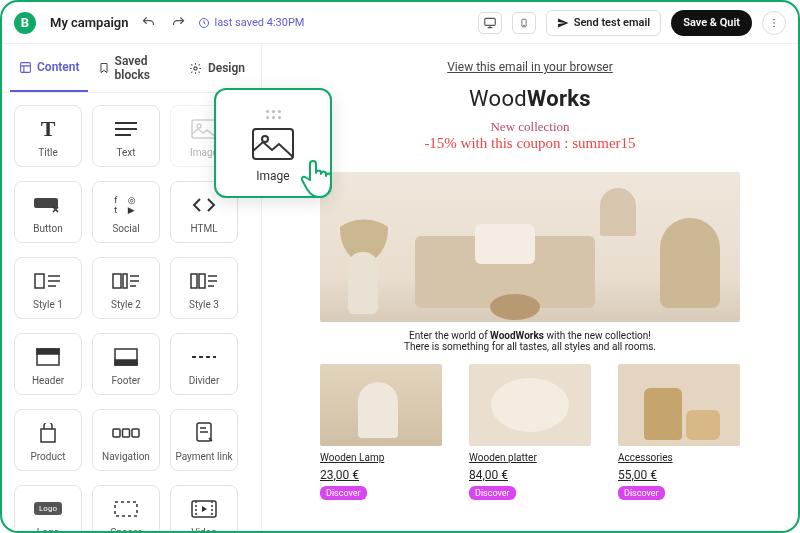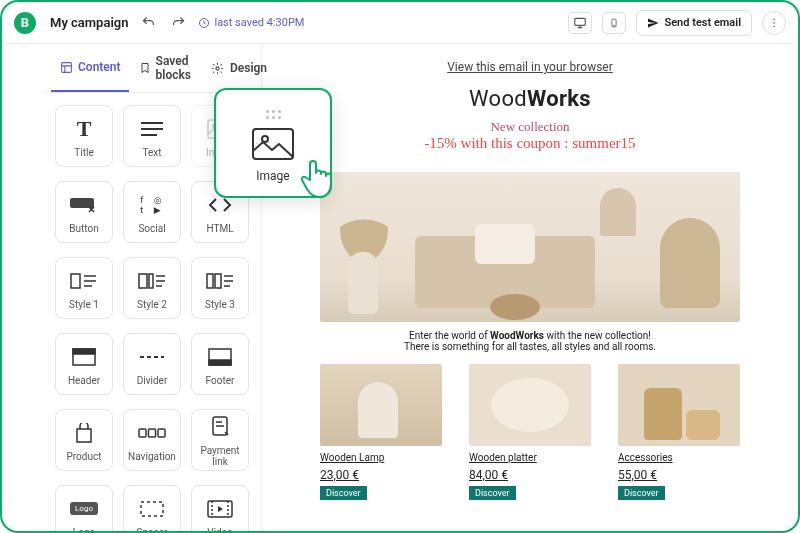--- a/index.html
+++ b/index.html
@@ -44,21 +44,21 @@
   height: 26px; padding: 0 10px; border:1px solid #ddd; border-radius:6px;
   display:flex;align-items:center;gap:5px;font-size:11px;font-weight:600;cursor:pointer;background:#fff;justify-content:center;
 }
 .save-quit {
   height: 26px; padding: 0 12px; background:#111; color:#fff; border-radius:14px;
   display:flex;align-items:center;font-size:11px;font-weight:600;cursor:pointer;
 }
 .kebab { width:24px;height:24px;border:1px solid #ddd;border-radius:50%;display:flex;align-items:center;justify-content:center;cursor:pointer;color:#555;}
 
 .body { display:flex; height: calc(100% - 42px); }
-.sidebar { width: 260px; border-right:1px solid #eee; display:flex; flex-direction:column;padding-left:41px; }
+.sidebar { width: 260px; border-right:1px solid #eee; display:flex; flex-direction:column; }
 .tabs { display:flex; gap:2px; border-bottom:1px solid #eee; padding: 0 8px; }
 .tab { display:flex; align-items:center; gap:5px; padding:10px 8px; font-size:12px; color:#444; cursor:pointer; font-weight:600; }
 .tab.active { color:#5b5bd6; border-bottom:2px solid #5b5bd6; }
 .tab .ticon { width:14px;height:14px; display:flex;align-items:center;justify-content:center;}
 .blocks { padding:12px; overflow:auto; }
 .brow { display:flex; gap:10px; margin-bottom:14px; }
 .block {
   width: 68px; height: 62px; border:1px solid #e3e3e3; border-radius:8px;
   display:flex; flex-direction:column; align-items:center; justify-content:center; gap:4px;
   cursor:grab; background:#fff;
@@ -112,21 +112,21 @@
 .pimg { width:100%; height:82px; border-radius:2px; position:relative; overflow:hidden;}
 .pimg.a { background:linear-gradient(180deg,#e3d4bd,#d0bfa4);}
 .pimg.a::after{content:"";position:absolute;left:38px;bottom:8px;width:40px;height:56px;background:#efe7db;border-radius:20px 20px 4px 4px;}
 .pimg.b { background:#eadfce;}
 .pimg.b::after{content:"";position:absolute;left:22px;top:14px;width:78px;height:54px;background:#f3ece0;border-radius:50%;}
 .pimg.c { background:#e3d5bf;}
 .pimg.c::after{content:"";position:absolute;left:26px;bottom:6px;width:38px;height:52px;background:#c6a46e;border-radius:6px 6px 4px 4px;}
 .pimg.c::before{content:"";position:absolute;right:20px;bottom:6px;width:34px;height:30px;background:#d8b887;border-radius:6px;}
 .pname { font-size:10px; margin-top:6px;}
 .pprice { font-size:12px; margin-top:5px;}
-.discover { display:inline-block; margin-top:4px; background:#0f766e;color:#fff; font-size:9px; padding:2px 6px; border-radius:0; cursor:pointer;}
+.discover { display:inline-block; margin-top:4px; background:#d946ef;color:#fff; font-size:9px; padding:2px 6px; border-radius:6px; cursor:pointer;}
 
 
 svg { display:block; }
 </style>
 </head>
 <body>
 
 <div class="frame">
 
   <div class="topbar">
@@ -162,20 +162,23 @@
       <svg width="10" height="14" viewBox="0 0 24 24" fill="none" stroke="currentColor" stroke-width="2">
           <rect x="7" y="3" width="10" height="18" rx="2"></rect>
           <circle cx="12" cy="18" r="1"></circle>
         </svg>
     </div>
     <div class="send-btn">
       <svg width="12" height="12" viewBox="0 0 24 24" fill="currentColor">
           <path d="M2 21l21-9L2 3v7l15 2-15 2z"></path>
         </svg>
       <span>Send test email</span>
+    </div>
+    <div class="save-quit">
+      <span>Save &amp; Quit</span>
     </div>
     <div class="kebab">
       <svg width="12" height="12" viewBox="0 0 24 24" fill="currentColor">
           <circle cx="12" cy="5" r="1.6"></circle>
           <circle cx="12" cy="12" r="1.6"></circle>
           <circle cx="12" cy="19" r="1.6"></circle>
         </svg>
     </div>
   </div>
 
@@ -294,34 +297,34 @@
               <div class="bi">
                 <svg width="24" height="18" viewBox="0 0 24 18" fill="none" stroke="#333" stroke-width="1.5">
                   <rect x="1" y="1" width="22" height="16"></rect>
                   <rect x="1" y="1" width="22" height="5" fill="#333"></rect>
                 </svg>
               </div>
               <div class="bl">Header</div>
             </div>
           <div class="block">
               <div class="bi">
-                <svg width="26" height="8" viewBox="0 0 26 8" fill="none" stroke="#333" stroke-width="2" stroke-dasharray="4 3">
-                  <path d="M1 4h24"></path>
-                </svg>
-              </div>
-              <div class="bl">Divider</div>
-            </div>
-          <div class="block">
-              <div class="bi">
                 <svg width="24" height="18" viewBox="0 0 24 18" fill="none" stroke="#333" stroke-width="1.5">
                   <rect x="1" y="1" width="22" height="16"></rect>
                   <rect x="1" y="12" width="22" height="5" fill="#333"></rect>
                 </svg>
               </div>
               <div class="bl">Footer</div>
+            </div>
+          <div class="block">
+              <div class="bi">
+                <svg width="26" height="8" viewBox="0 0 26 8" fill="none" stroke="#333" stroke-width="2" stroke-dasharray="4 3">
+                  <path d="M1 4h24"></path>
+                </svg>
+              </div>
+              <div class="bl">Divider</div>
             </div>
         </div>
         <div class="brow">
           <div class="block">
               <div class="bi">
                 <svg width="22" height="20" viewBox="0 0 22 20" fill="none" stroke="#333" stroke-width="1.5">
                   <path d="M4 6h14v13H4zM7 6V3a4 4 0 018 0v3"></path>
                 </svg>
               </div>
               <div class="bl">Product</div>

